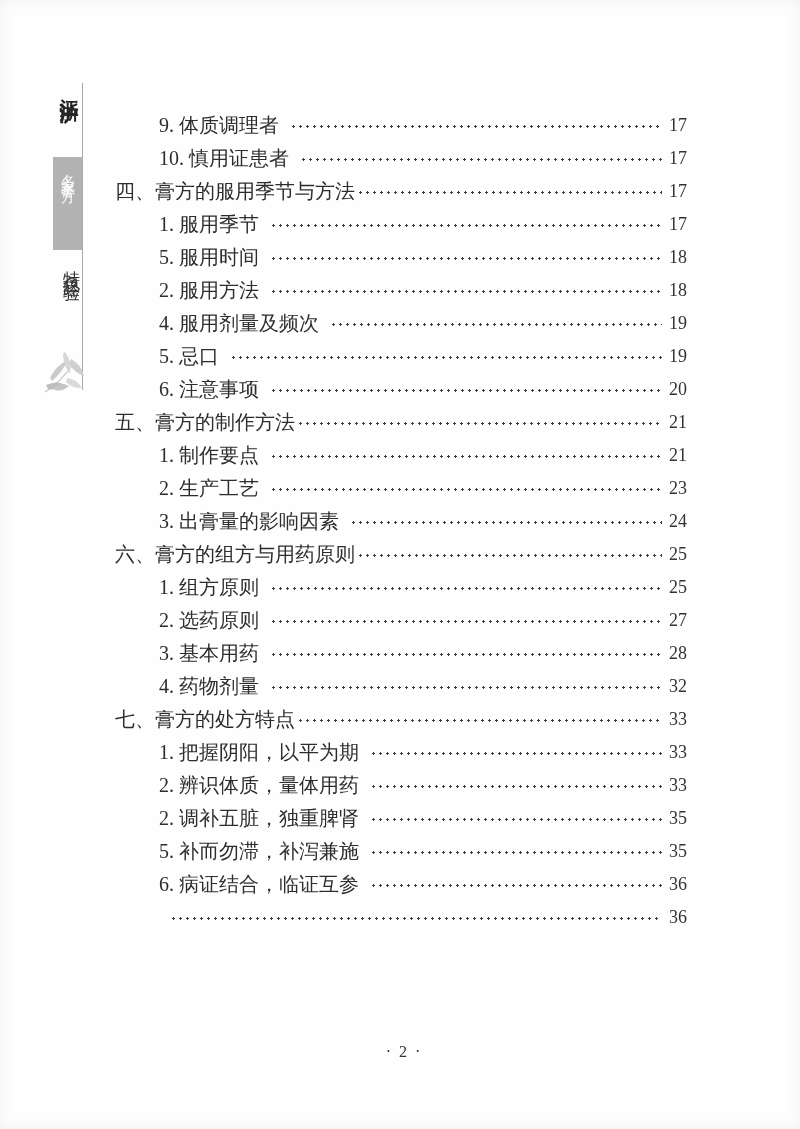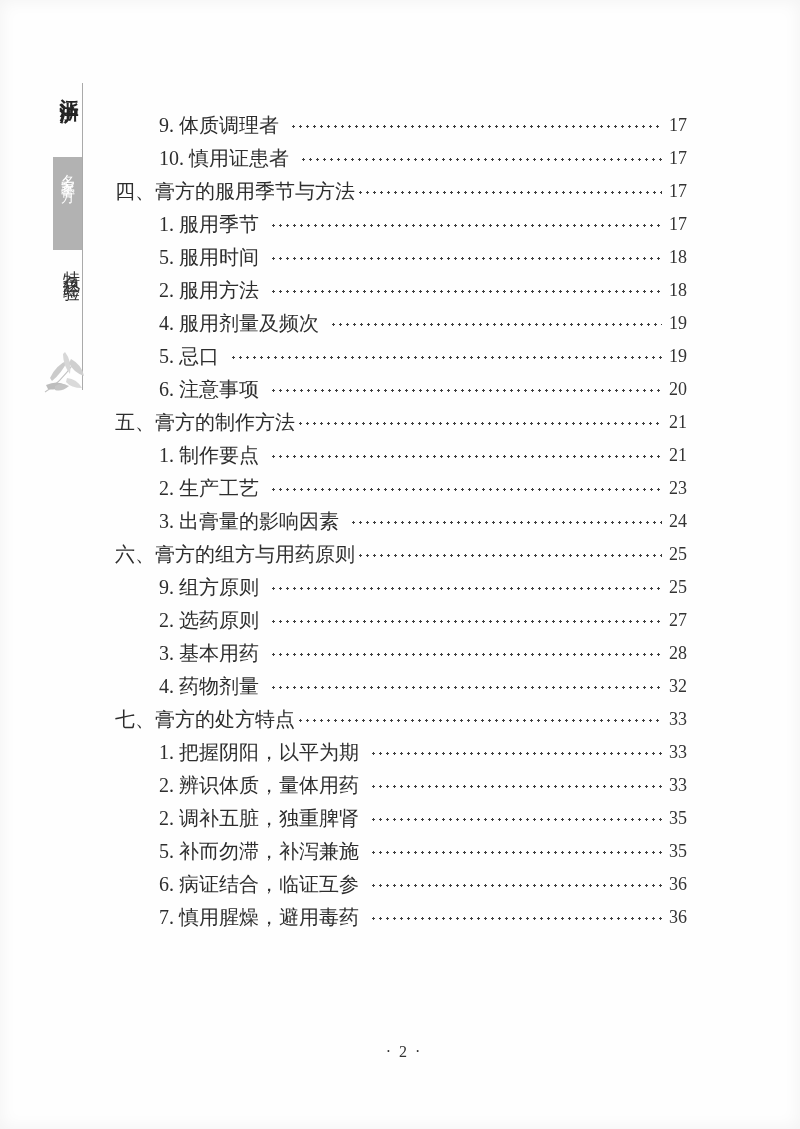--- a/index.html
+++ b/index.html
@@ -172,21 +172,21 @@
       <span class="toc-label">3. 出膏量的影响因素</span>
       <span class="toc-leader"></span>
       <span class="toc-page">24</span>
     </div>
     <div class="toc-row level1">
       <span class="toc-label">六、膏方的组方与用药原则</span>
       <span class="toc-leader"></span>
       <span class="toc-page">25</span>
     </div>
     <div class="toc-row level2">
-      <span class="toc-label">9. 组方原则</span>
+      <span class="toc-label">1. 组方原则</span>
       <span class="toc-leader"></span>
       <span class="toc-page">25</span>
     </div>
     <div class="toc-row level2">
       <span class="toc-label">2. 选药原则</span>
       <span class="toc-leader"></span>
       <span class="toc-page">27</span>
     </div>
     <div class="toc-row level2">
       <span class="toc-label">3. 基本用药</span>
@@ -222,19 +222,18 @@
       <span class="toc-label">5. 补而勿滞，补泻兼施</span>
       <span class="toc-leader"></span>
       <span class="toc-page">35</span>
     </div>
     <div class="toc-row level2">
       <span class="toc-label">6. 病证结合，临证互参</span>
       <span class="toc-leader"></span>
       <span class="toc-page">36</span>
     </div>
     <div class="toc-row level2">
-      <span class="toc-label">7. 慎用腥燥，避用毒药</span>
       <span class="toc-leader"></span>
       <span class="toc-page">36</span>
     </div>
   </div>
 
 <div class="footer">· 2 ·</div>
 
 </body></html>

